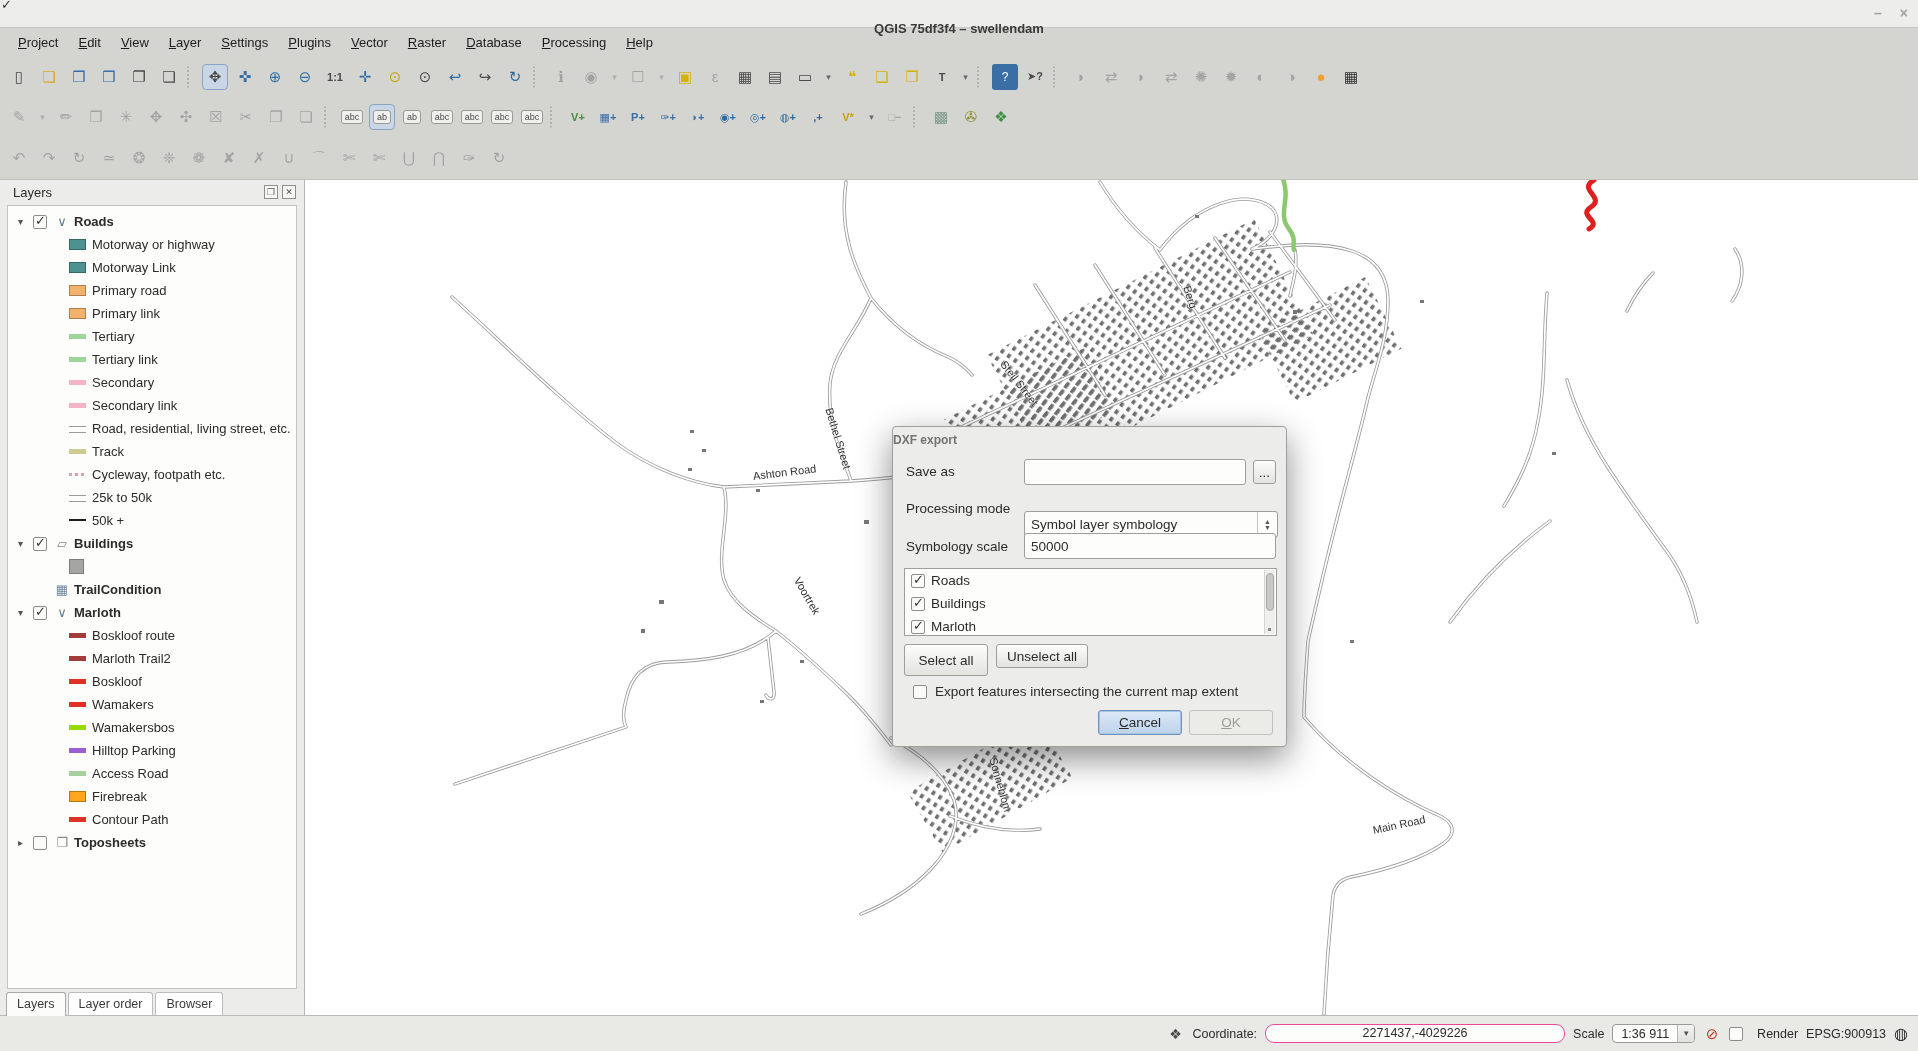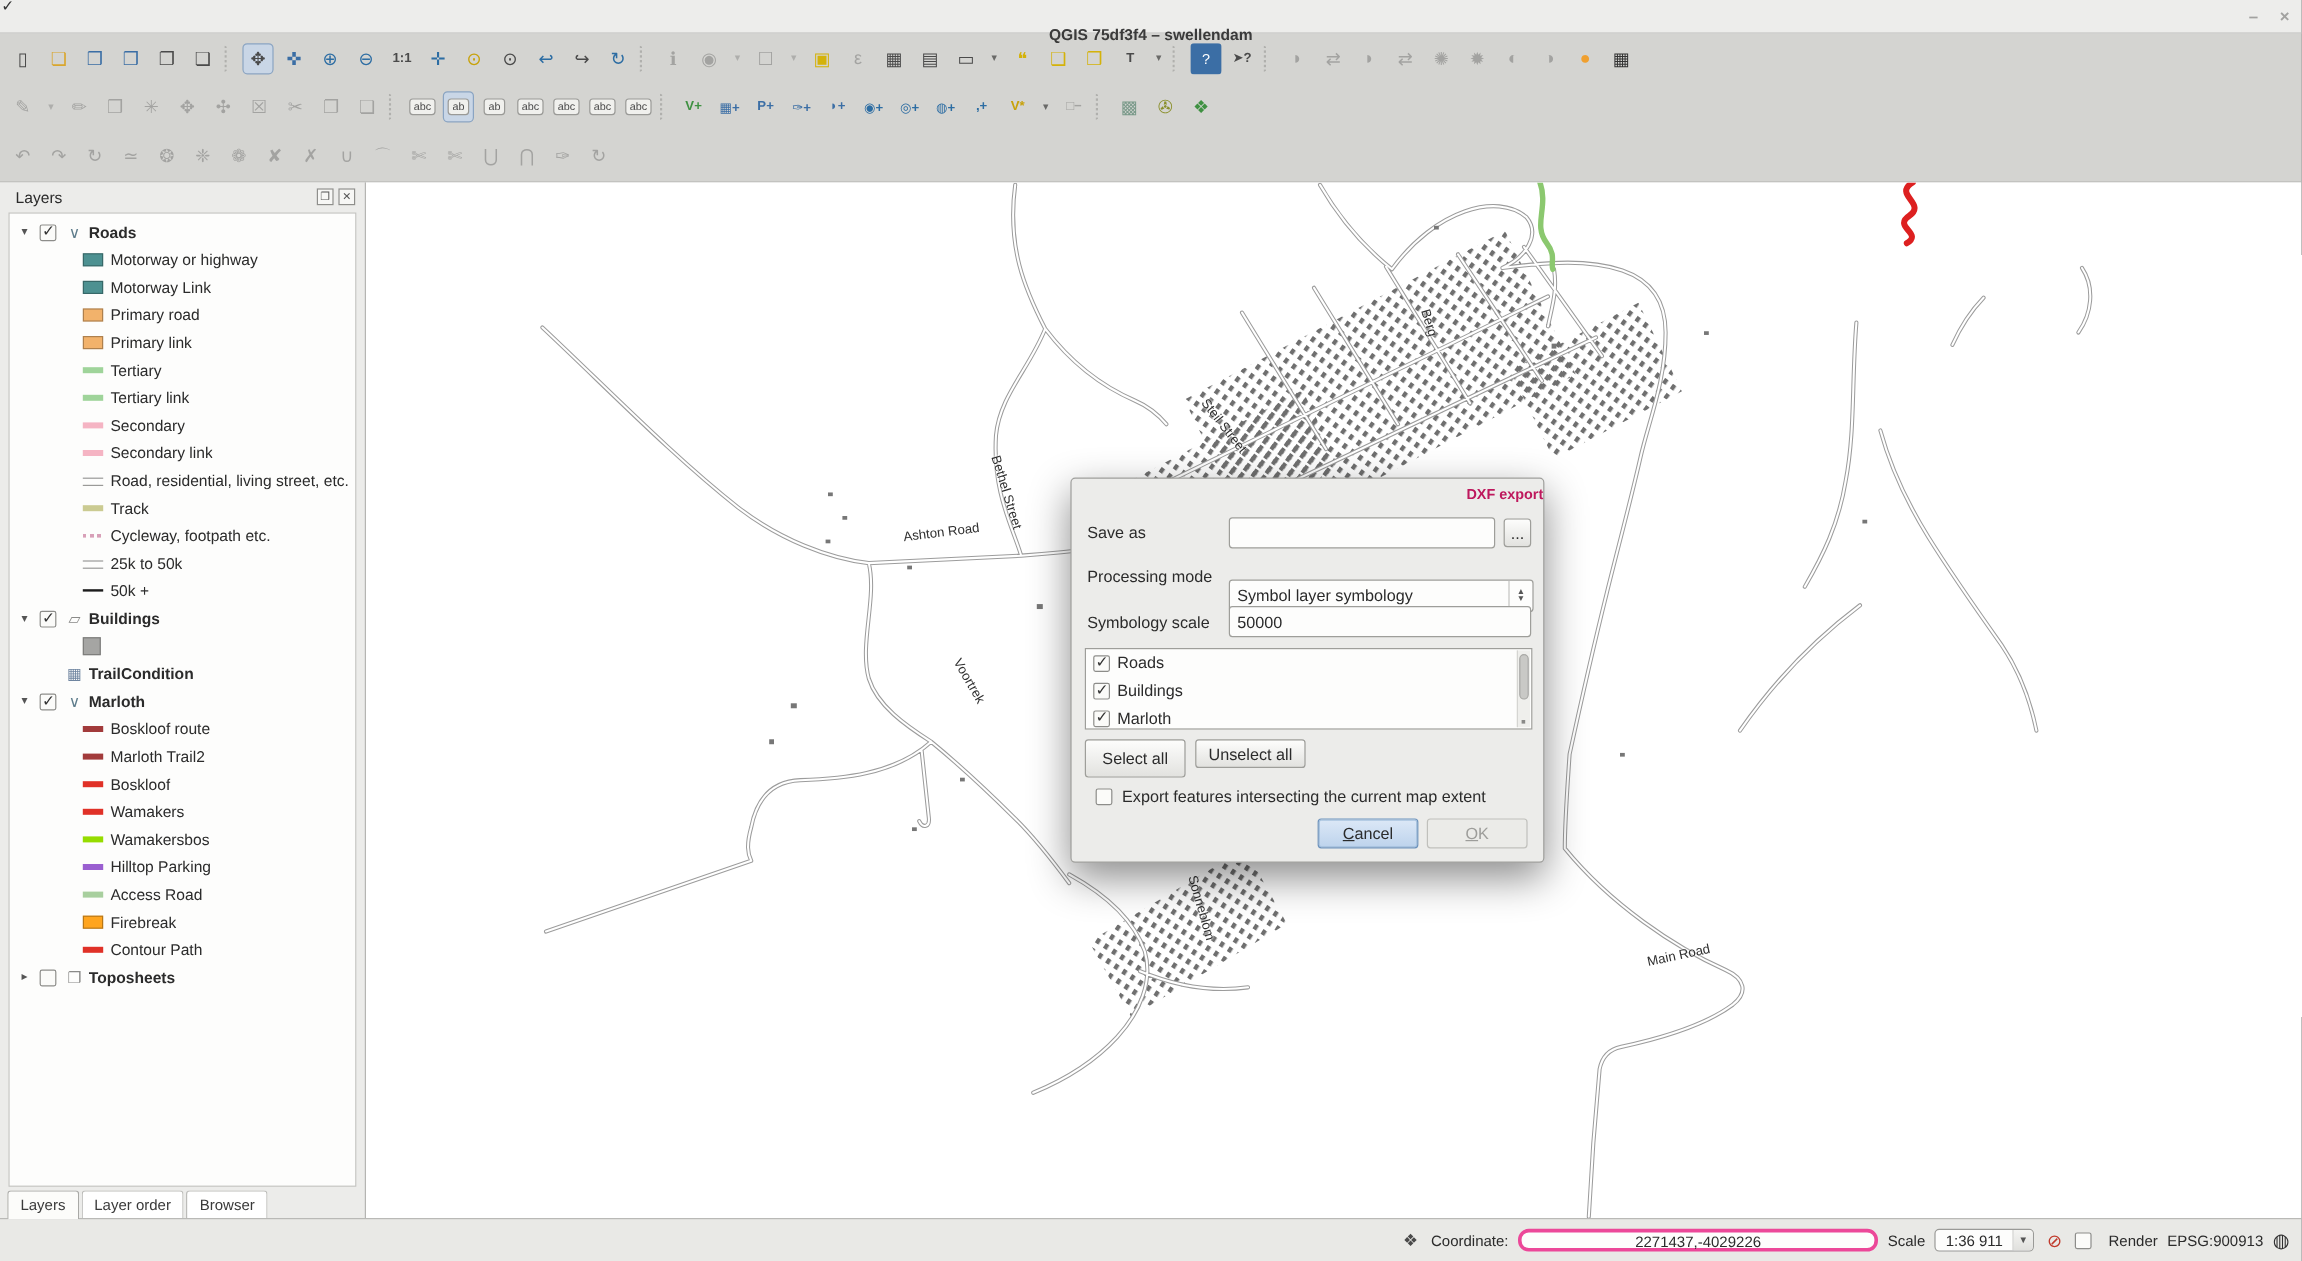--- a/index.html
+++ b/index.html
@@ -78,21 +78,21 @@
   .lbl-bethel{left:524px;top:222px;transform:rotate(73deg);}
   .lbl-ashton{left:448px;top:290px;transform:rotate(-7deg);}
   .lbl-steil{left:698px;top:176px;transform:rotate(52deg);}
   .lbl-berg{left:882px;top:100px;transform:rotate(73deg);}
   .lbl-voortrek{left:492px;top:392px;transform:rotate(60deg);}
   .lbl-main{left:1068px;top:644px;transform:rotate(-12deg);}
   .lbl-sonneblom{left:688px;top:572px;transform:rotate(74deg);}
   
   .dialog{position:absolute;left:587px;top:246px;width:395px;height:321px;background:#ececea;
     border:1px solid #9f9f9c;border-radius:4px;box-shadow:0 12px 34px rgba(0,0,0,.45);z-index:5;}
-  .dlg-title{position:absolute;left:0;right:0;top:6px;text-align:right;font-size:12px;font-weight:bold;color:#be185d;}
+  .dlg-title{position:absolute;left:0;right:0;top:6px;text-align:left;font-size:12px;font-weight:bold;color:#737373;}
   .dlg-label{position:absolute;font-size:13.5px;color:#2b2b2b;}
   .field{position:absolute;background:#fdfdfc;border:1px solid #9e9e9a;border-radius:3px;font-size:13.5px;
     display:flex;align-items:center;padding:0 6px;color:#2b2b2b;}
   .btn{position:absolute;background:linear-gradient(#fdfdfc,#e2e2df);border:1px solid #9e9e9a;border-radius:3px;
     font-size:13.5px;display:flex;align-items:center;justify-content:center;color:#2b2b2b;}
   .btn .btn-label{display:block;}
   .btn.mnemonic .btn-label::first-letter{text-decoration:underline;}
   .btn.primary{background:linear-gradient(#dce8f7,#bdd3ec);border-color:#6d93bd;box-shadow:0 0 0 1px #a9c4e0 inset;}
   .btn.disabled{background:#ebebe8;border-color:#c0c0bc;color:#9d9d9a;}
   .combo-spin{position:absolute;right:0;top:0;bottom:0;width:20px;border-left:1px solid #c4c4c1;
@@ -101,21 +101,21 @@
     border:1px solid #9e9e9a;overflow:hidden;}
   .dlg-list-row{display:flex;align-items:center;height:23px;padding-left:6px;font-size:13.5px;}
   .dlg-scroll{position:absolute;right:1px;top:1px;bottom:1px;width:11px;background:#efefec;border-left:1px solid #d5d5d2;}
   .dlg-thumb{position:absolute;right:1px;top:3px;width:8px;height:38px;background:#c9c9c6;border:1px solid #a8a8a5;border-radius:4px;}
   .dlg-scroll-dot{position:absolute;right:4px;bottom:3px;width:3px;height:3px;background:#8a8a88;}
   
   .statusbar{height:36px;flex:none;background:#e9e9e6;border-top:1px solid #b9b9b6;
     display:flex;align-items:center;font-size:12.5px;padding:0 10px;gap:8px;}
   .sb-spacer{flex:1;}
   .sb-icon{width:18px;text-align:center;font-size:14px;color:#4a4a4a;}
-  .sb-field{width:300px;height:19px;background:#fdfdfc;border:3px solid #ec4899;border-radius:9px;
+  .sb-field{width:300px;height:19px;background:#fdfdfc;border:1px solid #ec4899;border-radius:9px;
     text-align:center;font-size:12.5px;line-height:17px;color:#2b2b2b;}
   .sb-combo{height:19px;background:#fdfdfc;border:1px solid #9a9a97;border-radius:4px;display:flex;align-items:center;}
   .sb-combo .val{padding:0 8px;font-size:12.5px;text-align:center;}
   .sb-combo .dd{width:17px;align-self:stretch;border-left:1px solid #b8b8b5;display:flex;align-items:center;
     justify-content:center;font-size:8px;color:#555;background:linear-gradient(#f4f4f2,#e0e0dd);border-radius:0 3px 3px 0;}
   .sb-stop{color:#c0392b;font-size:15px;}
   .sb-crs{font-size:16px;color:#2f2f2f;}
 </style>
 </head>
 <body>
@@ -123,20 +123,34 @@
 <div class="window" data-name="qgis-window">
 
   <div class="titlebar" data-name="titlebar">
     <span class="title" data-name="window-title">QGIS 75df3f4 – swellendam</span>
     <span class="winbtns">
       <span class="winbtn" data-name="minimize-icon">–</span>
       <span class="winbtn" data-name="close-icon">×</span>
     </span>
   </div>
 
+  <div class="menubar" data-name="menubar">
+
+  <span class="menu-item" data-name="menu-item">Project</span>
+      <span class="menu-item" data-name="menu-item">Edit</span>
+      <span class="menu-item" data-name="menu-item">View</span>
+      <span class="menu-item" data-name="menu-item">Layer</span>
+      <span class="menu-item" data-name="menu-item">Settings</span>
+      <span class="menu-item" data-name="menu-item">Plugins</span>
+      <span class="menu-item" data-name="menu-item">Vector</span>
+      <span class="menu-item" data-name="menu-item">Raster</span>
+      <span class="menu-item" data-name="menu-item">Database</span>
+      <span class="menu-item" data-name="menu-item">Processing</span>
+      <span class="menu-item" data-name="menu-item">Help</span>
+    </div>
 
   <div class="toolbars" data-name="toolbars">
     <div class="tbrow" data-name="toolbar-row-1">
 
     <span class="tbicon" data-name="new-project-icon">
           <span class="g">▯</span>
         </span>
         <span class="tbicon" data-name="open-project-icon" style="color:#d9a62e">
           <span class="g">❏</span>
         </span>

